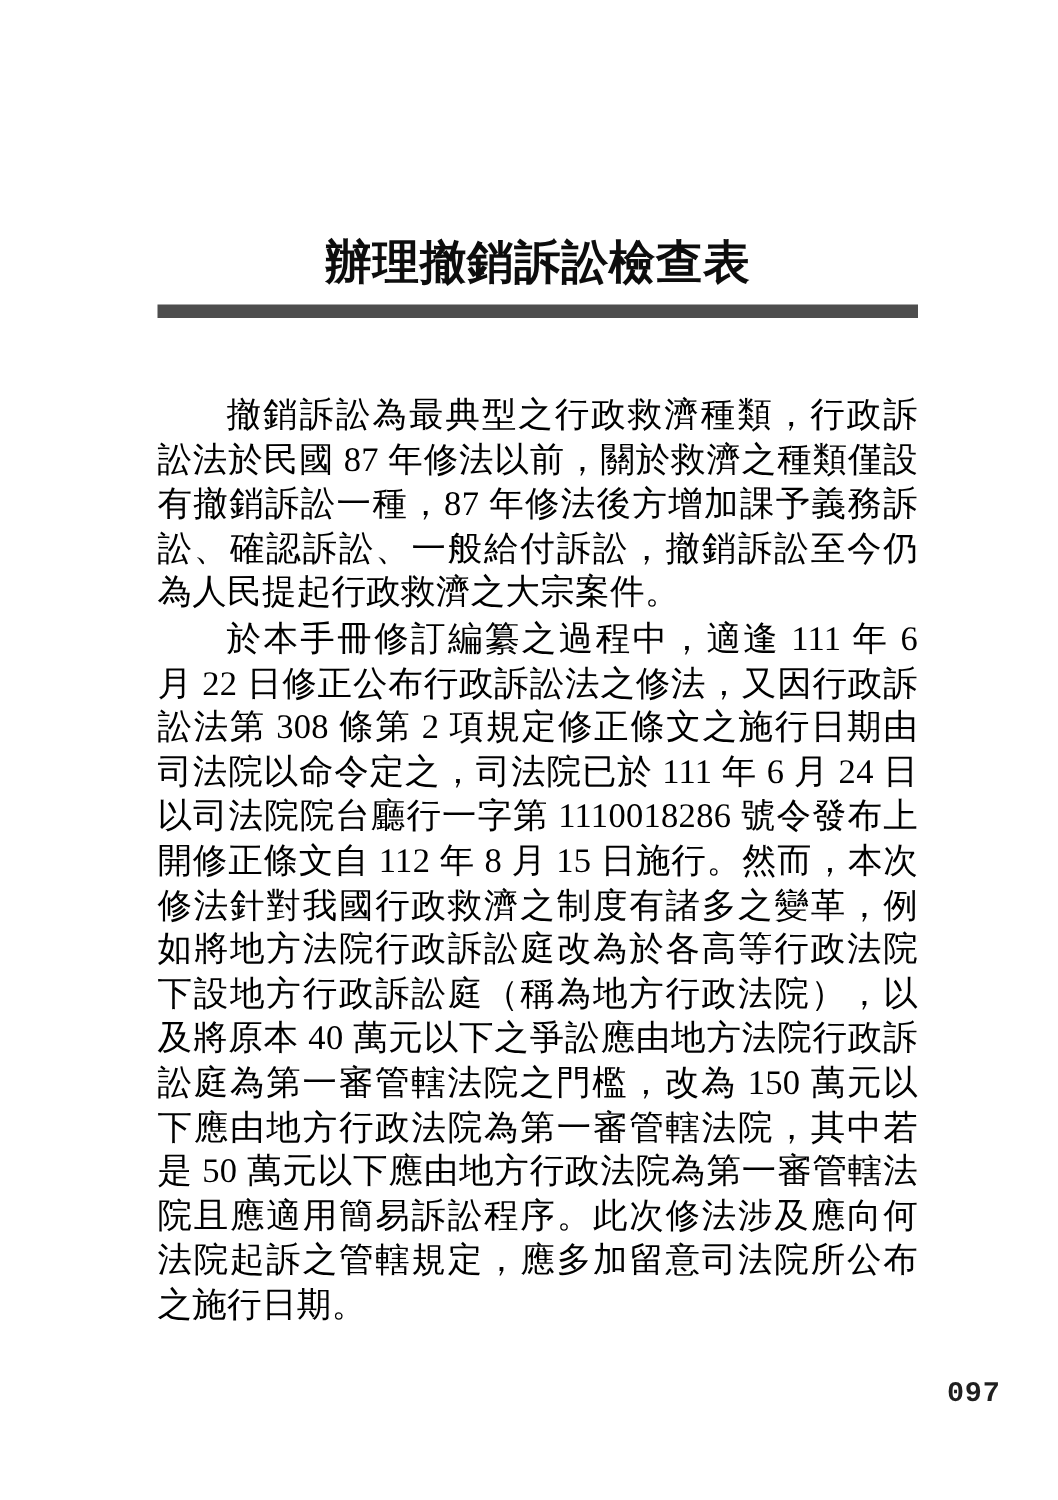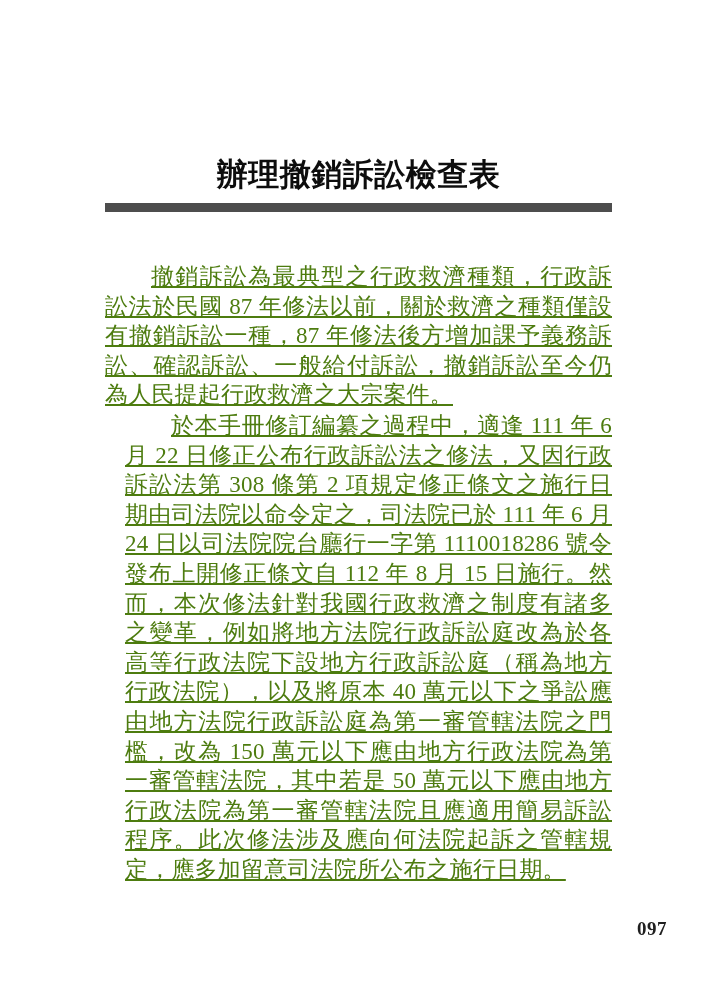--- a/index.html
+++ b/index.html
@@ -78,40 +78,38 @@
     top: 262px;
     width: 507px;
   }
 
   .para {
     margin: 0;
     padding: 0;
     font-family: "Liberation Serif", "DejaVu Serif", serif;
     font-size: 23px;
     line-height: 29.6px;
-    color: #4d7c0f;
+    color: #000000;
     text-align: justify;
     text-align-last: left;
     text-indent: 46px;
     letter-spacing: 0.2px;
     word-break: break-all;
-    text-decoration: underline;
   }
 
   .para + .para {
     margin-top: 1px;
-    margin-left: 20px;
   }
 
   
   .page-number {
     position: absolute;
     right: 38px;
     bottom: 60px;
-    font-family: Liberation Serif, serif;
+    font-family: Liberation Mono, monospace;
     font-size: 19px;
     font-weight: bold;
     letter-spacing: 0.5px;
     color: #1f1f1f;
   }
 </style>
 </head>
 <body>
 
 <div class="page">

